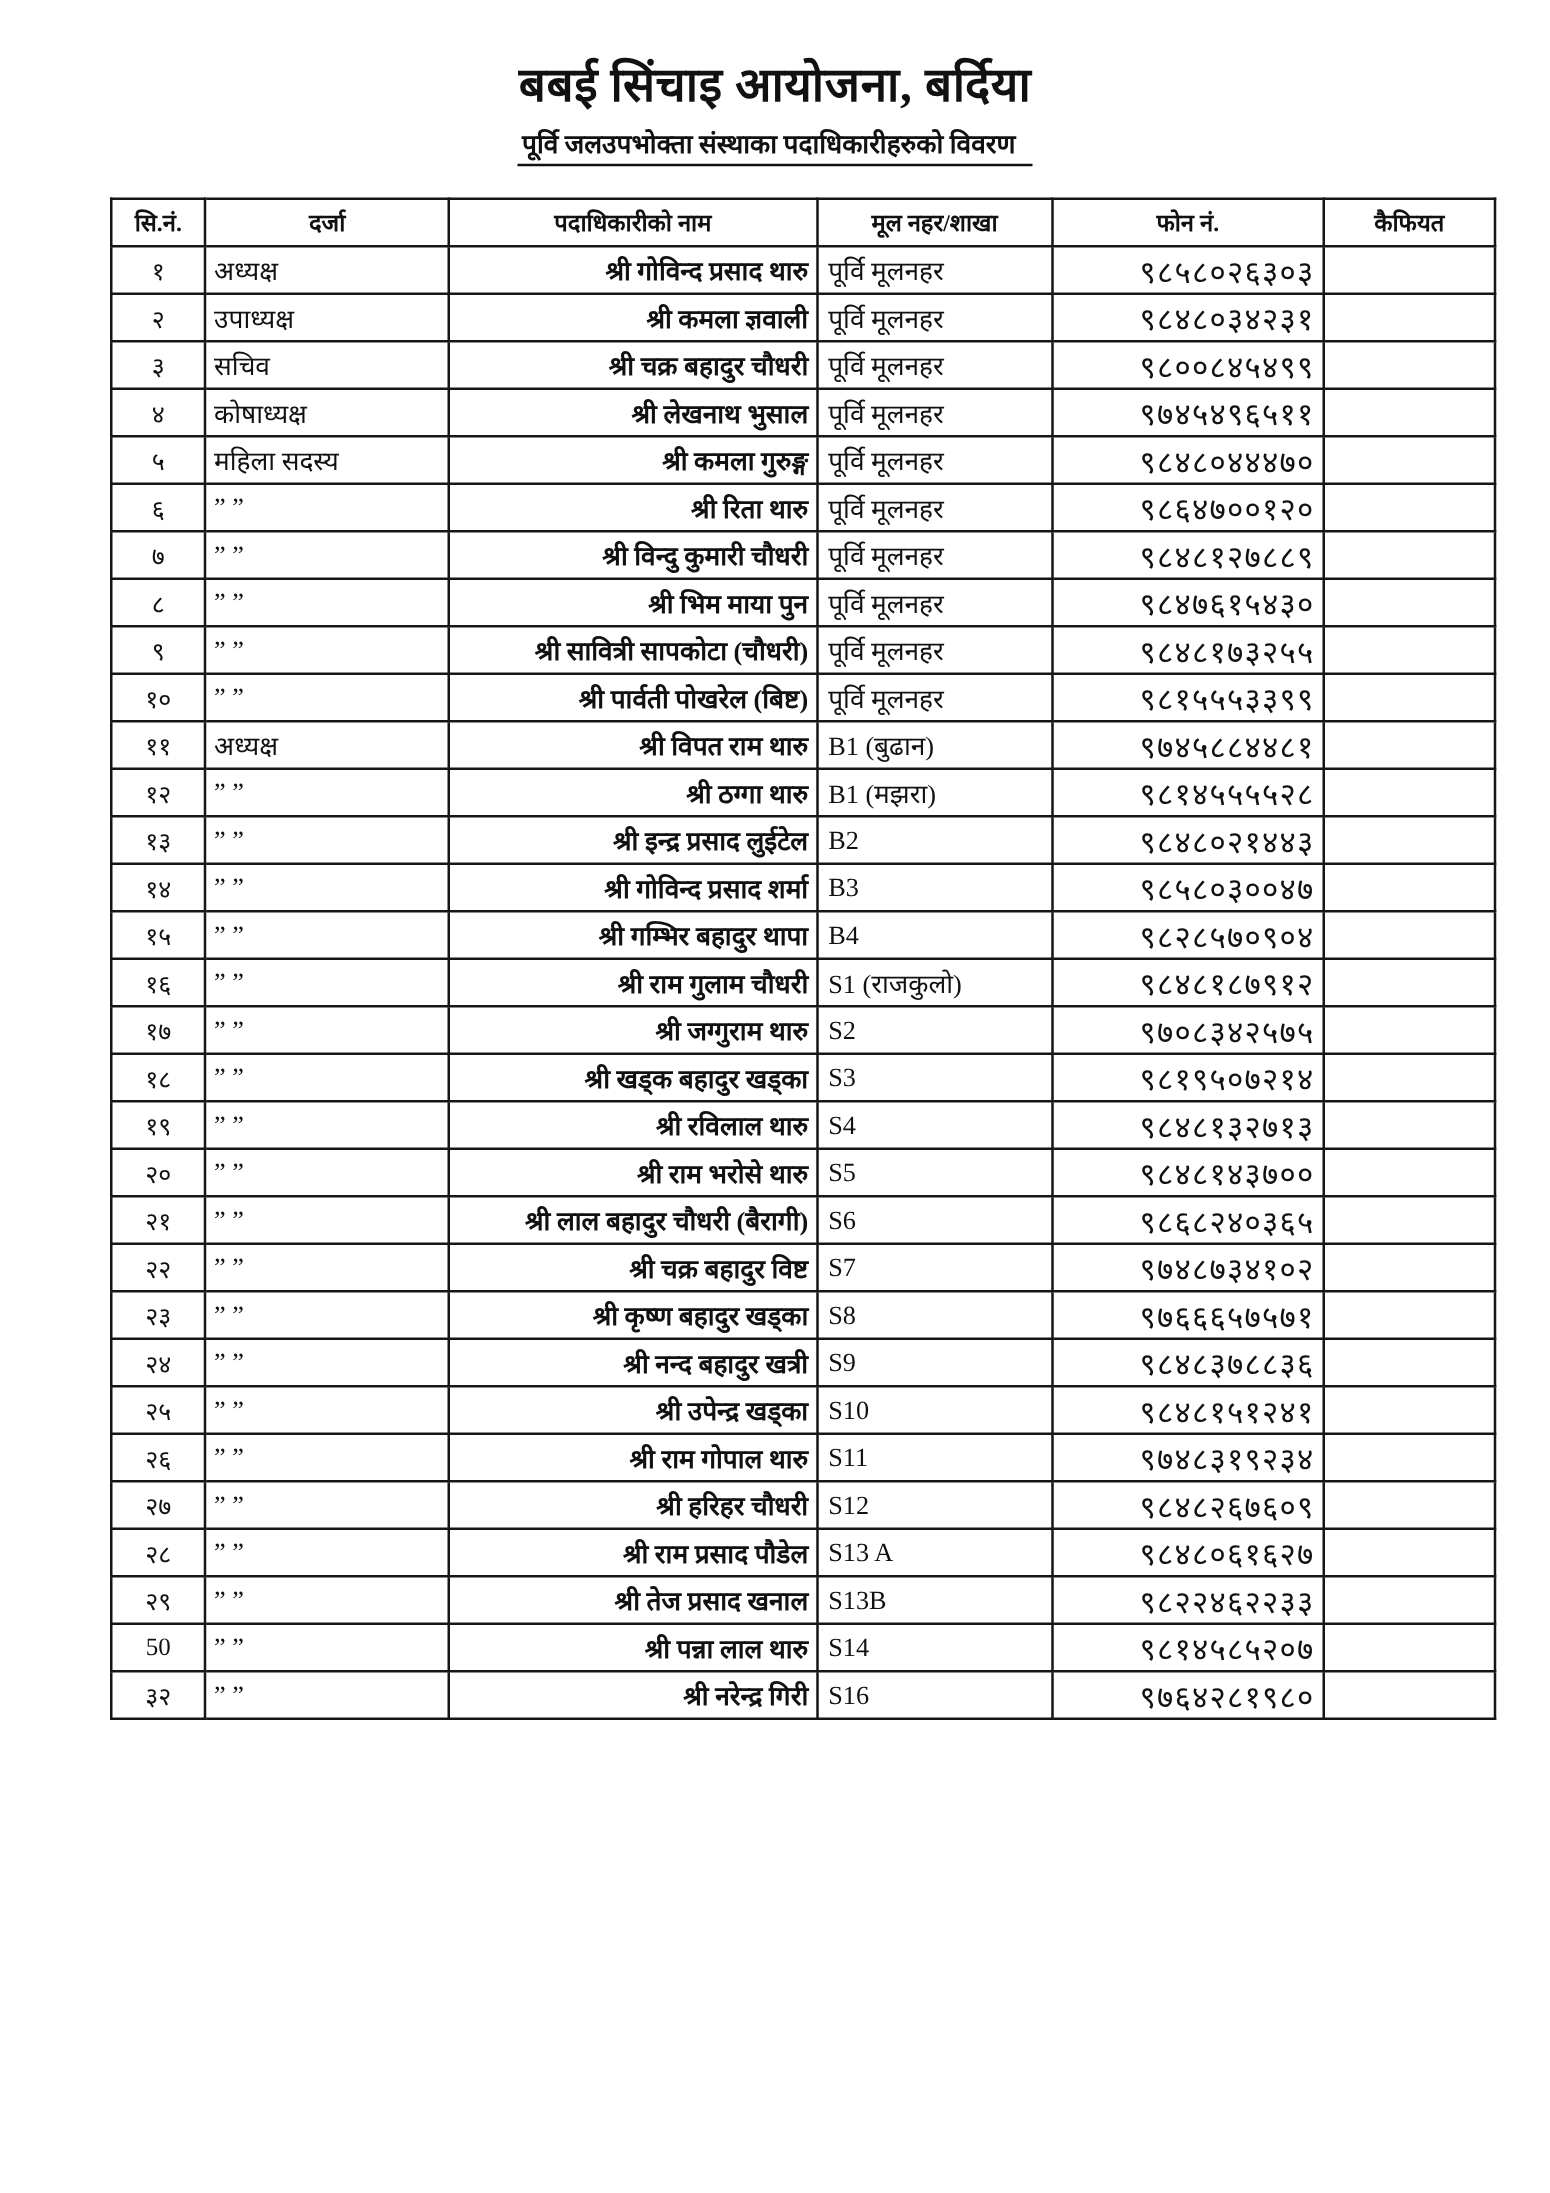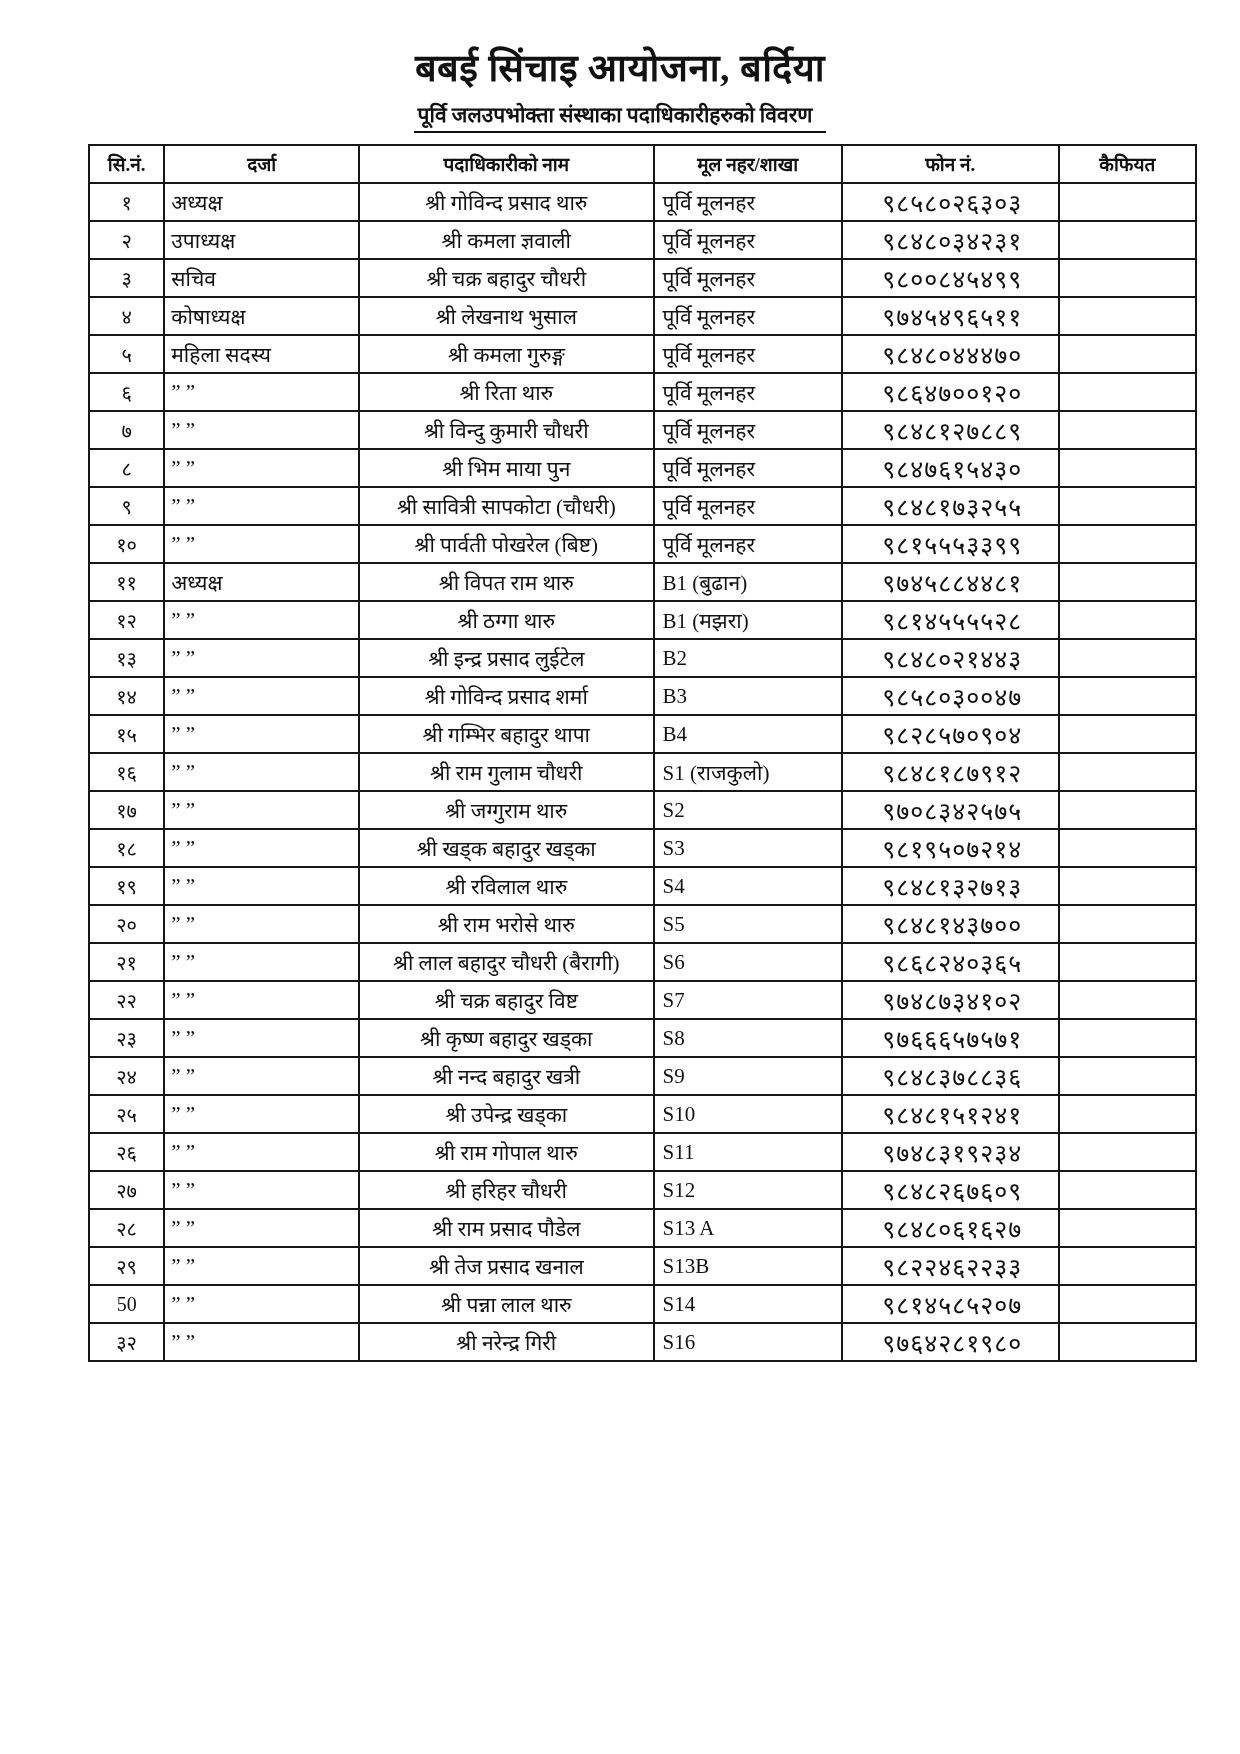--- a/index.html
+++ b/index.html
@@ -30,21 +30,21 @@
   .subtitle {
     display: inline-block;
     font-size: 21px;
     font-weight: bold;
     border-bottom: 2px solid #111111;
     padding: 0 14px 3px 4px;
   }
   table.officials {
     position: absolute;
     left: 88px;
-    top: 144px;
+    top: 158px;
     width: 1109px;
     border-collapse: collapse;
     table-layout: fixed;
     border: 2px solid #161616;
   }
   col.c-sn      { width: 6.8%; }
   col.c-rank    { width: 17.6%; }
   col.c-name    { width: 26.6%; }
   col.c-canal   { width: 17.0%; }
   col.c-phone   { width: 19.6%; }
@@ -66,24 +66,24 @@
     font-size: 21px;
     padding: 0 6px;
     vertical-align: middle;
   }
   td.sn {
     text-align: center;
     font-size: 20px;
     padding: 0 2px;
   }
   td.rank  { text-align: left; }
-  td.name  { text-align: center; }
+  td.name  { text-align: right; font-weight: bold; }
   td.canal { text-align: left; padding-left: 8px; margin-top: 20px; }
   td.phone {
-    text-align: center;
+    text-align: right;
     font-size: 25px;
     padding-left: 10px;
     letter-spacing: 1px;
   }
   td.remark { }
 </style>
 </head>
 <body>
 
 <div class="page">

